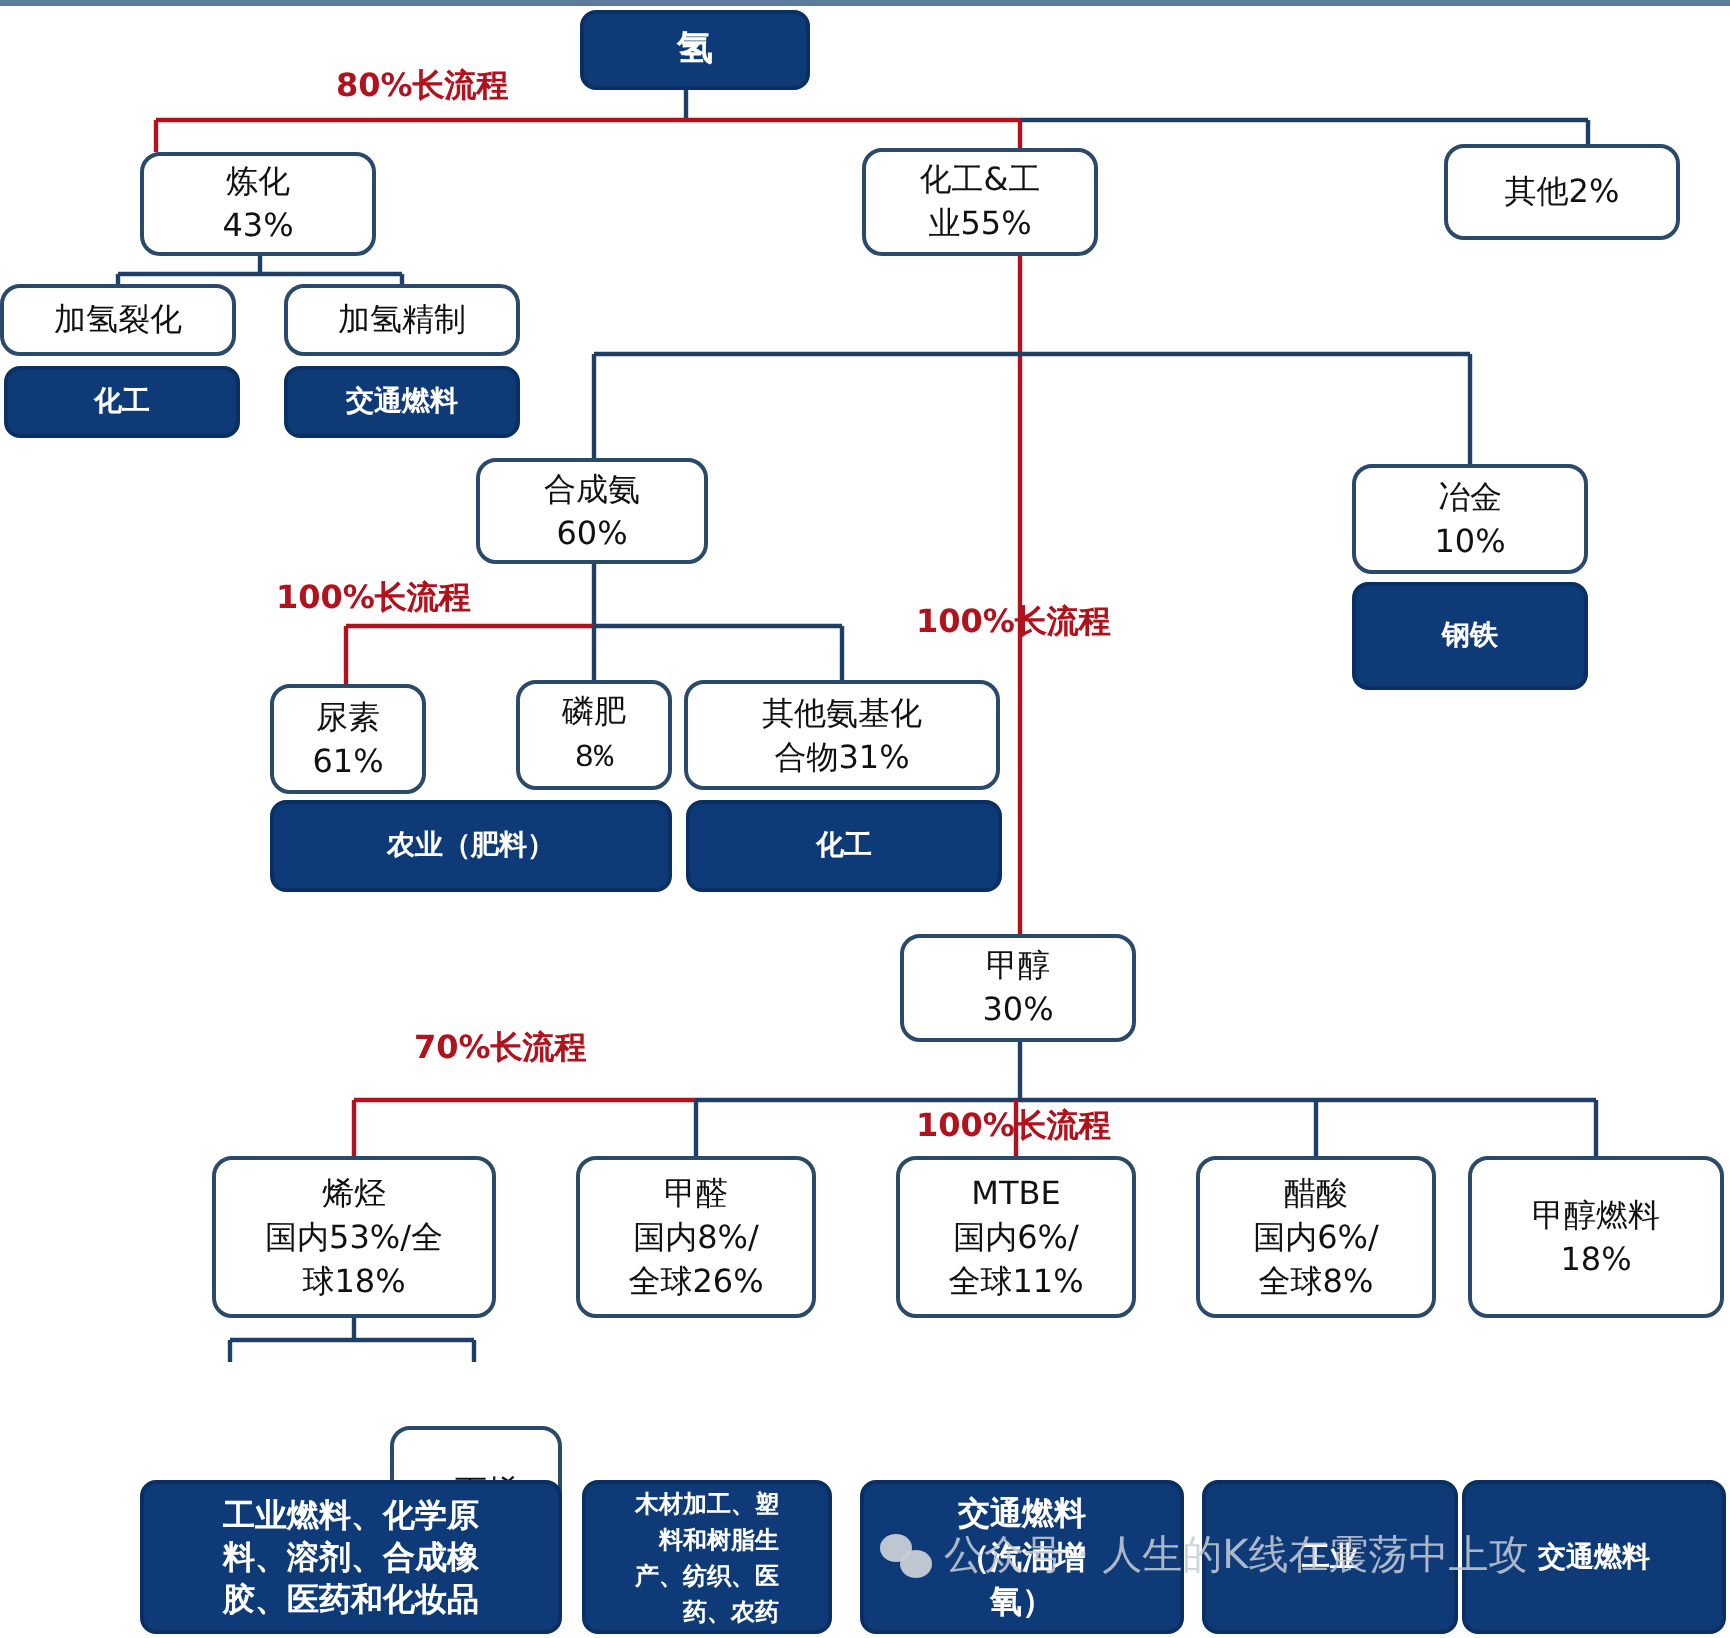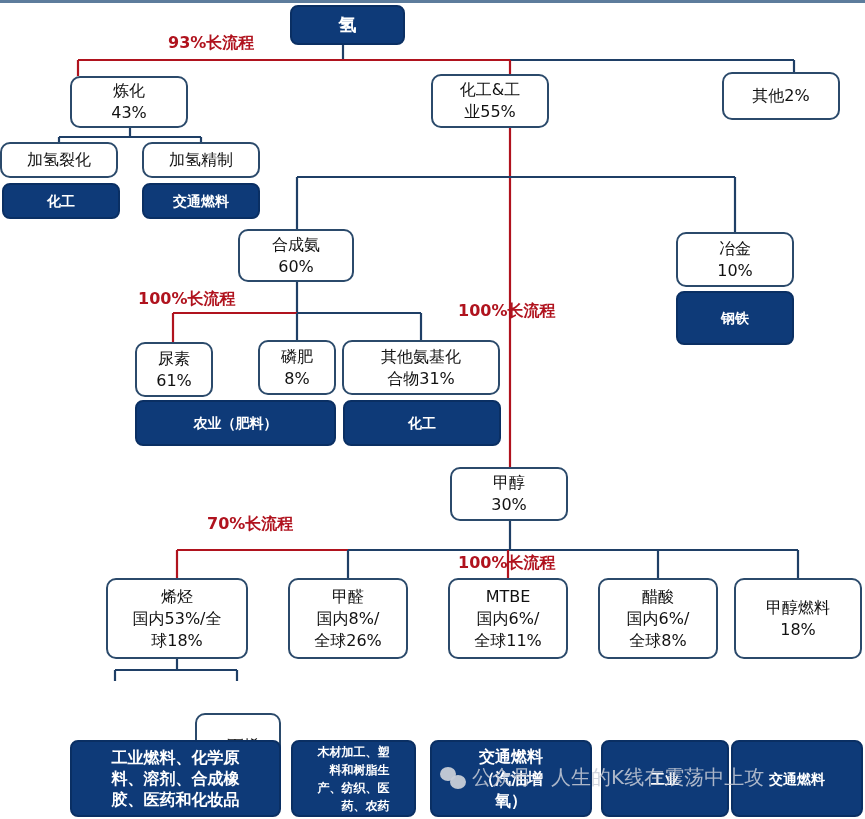--- a/index.html
+++ b/index.html
@@ -88,21 +88,21 @@
   <div class="dark" style="left:142px;top:183px;width:118px;height:36px;">交通燃料</div>
 
   <div class="node" style="left:238px;top:229px;width:116px;height:53px;">合成氨
 60%</div>
   <div class="node" style="left:676px;top:232px;width:118px;height:55px;">冶金
 10%</div>
   <div class="dark" style="left:676px;top:291px;width:118px;height:54px;">钢铁</div>
 
   <div class="node" style="left:135px;top:342px;width:78px;height:55px;">尿素
 61%</div>
-  <div class="node" style="left:258px;top:340px;width:78px;height:55px;">磷肥
+  <div class="node" style="left:258px;top:340px;width:78px;height:55px;font-family:Liberation Mono, monospace;">磷肥
 8%</div>
   <div class="node" style="left:342px;top:340px;width:158px;height:55px;">其他氨基化
 合物31%</div>
   <div class="dark" style="left:135px;top:400px;width:201px;height:46px;">农业（肥料）</div>
   <div class="dark" style="left:343px;top:400px;width:158px;height:46px;">化工</div>
 
   <div class="node" style="left:450px;top:467px;width:118px;height:54px;">甲醇
 30%</div>
 
   <div class="node" style="left:106px;top:578px;width:142px;height:81px;">烯烃
@@ -128,21 +128,21 @@
   <div class="dark small" style="left:291px;top:740px;width:125px;height:77px;">木材加工、塑
 料和树脂生
 产、纺织、医
 药、农药</div>
   <div class="dark" style="left:430px;top:740px;width:162px;height:77px;font-size:16px;">交通燃料
 （汽油增
 氧）</div>
   <div class="dark" style="left:601px;top:740px;width:128px;height:77px;">工业</div>
   <div class="dark" style="left:731px;top:740px;width:132px;height:77px;">交通燃料</div>
 
-  <div class="label" style="left:168px;top:33px;">93%长流程</div>
+  <div class="label" style="left:168px;top:33px;">80%长流程</div>
   <div class="label" style="left:138px;top:289px;">100%长流程</div>
   <div class="label" style="left:458px;top:301px;">100%长流程</div>
   <div class="label" style="left:207px;top:514px;">70%长流程</div>
   <div class="label" style="left:458px;top:553px;">100%长流程</div>
 
   <div class="watermark">
     <div class="wm-icon">
       <span style="left:0;top:0;width:16px;height:14px;"></span>
       <span style="left:10px;top:8px;width:16px;height:14px;"></span>
     </div>

